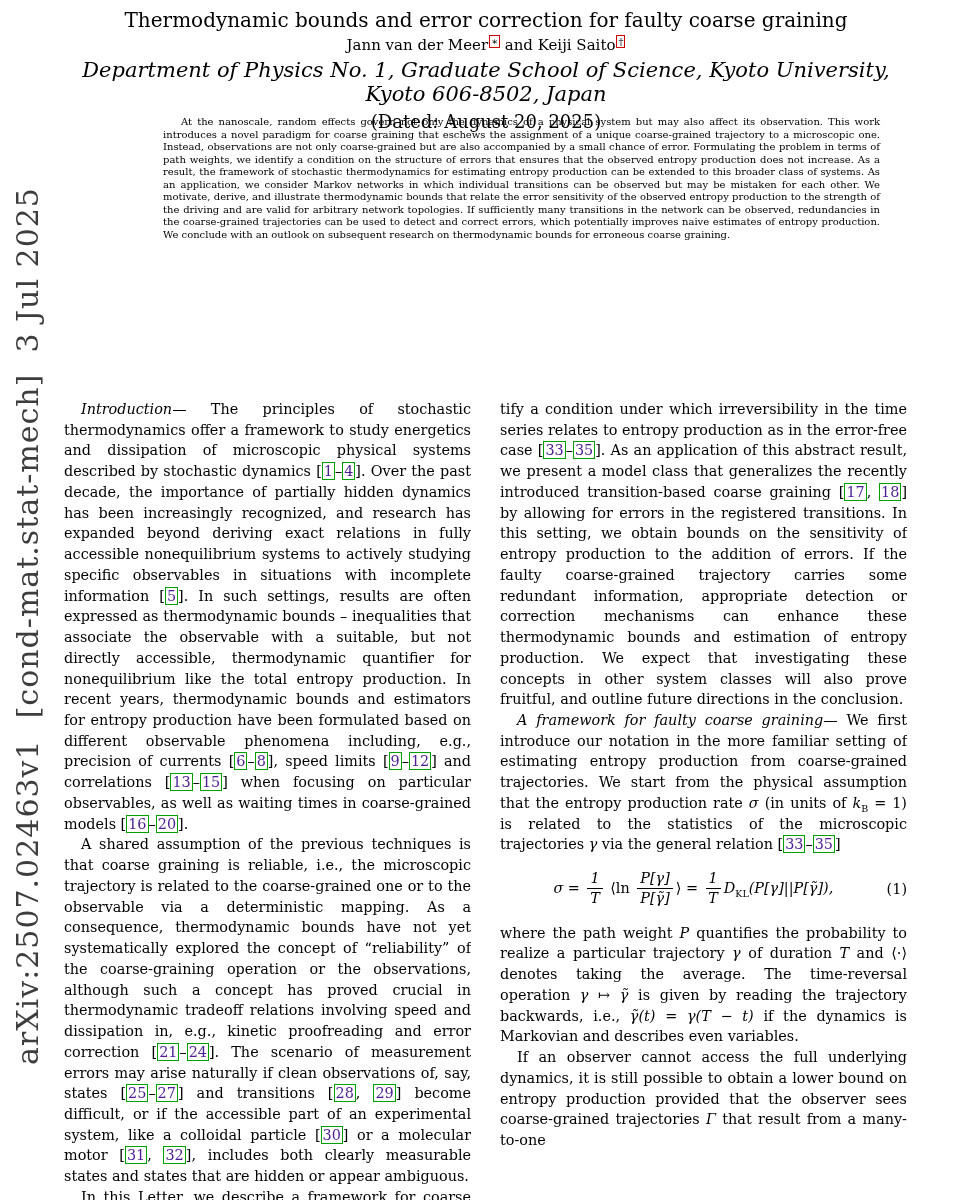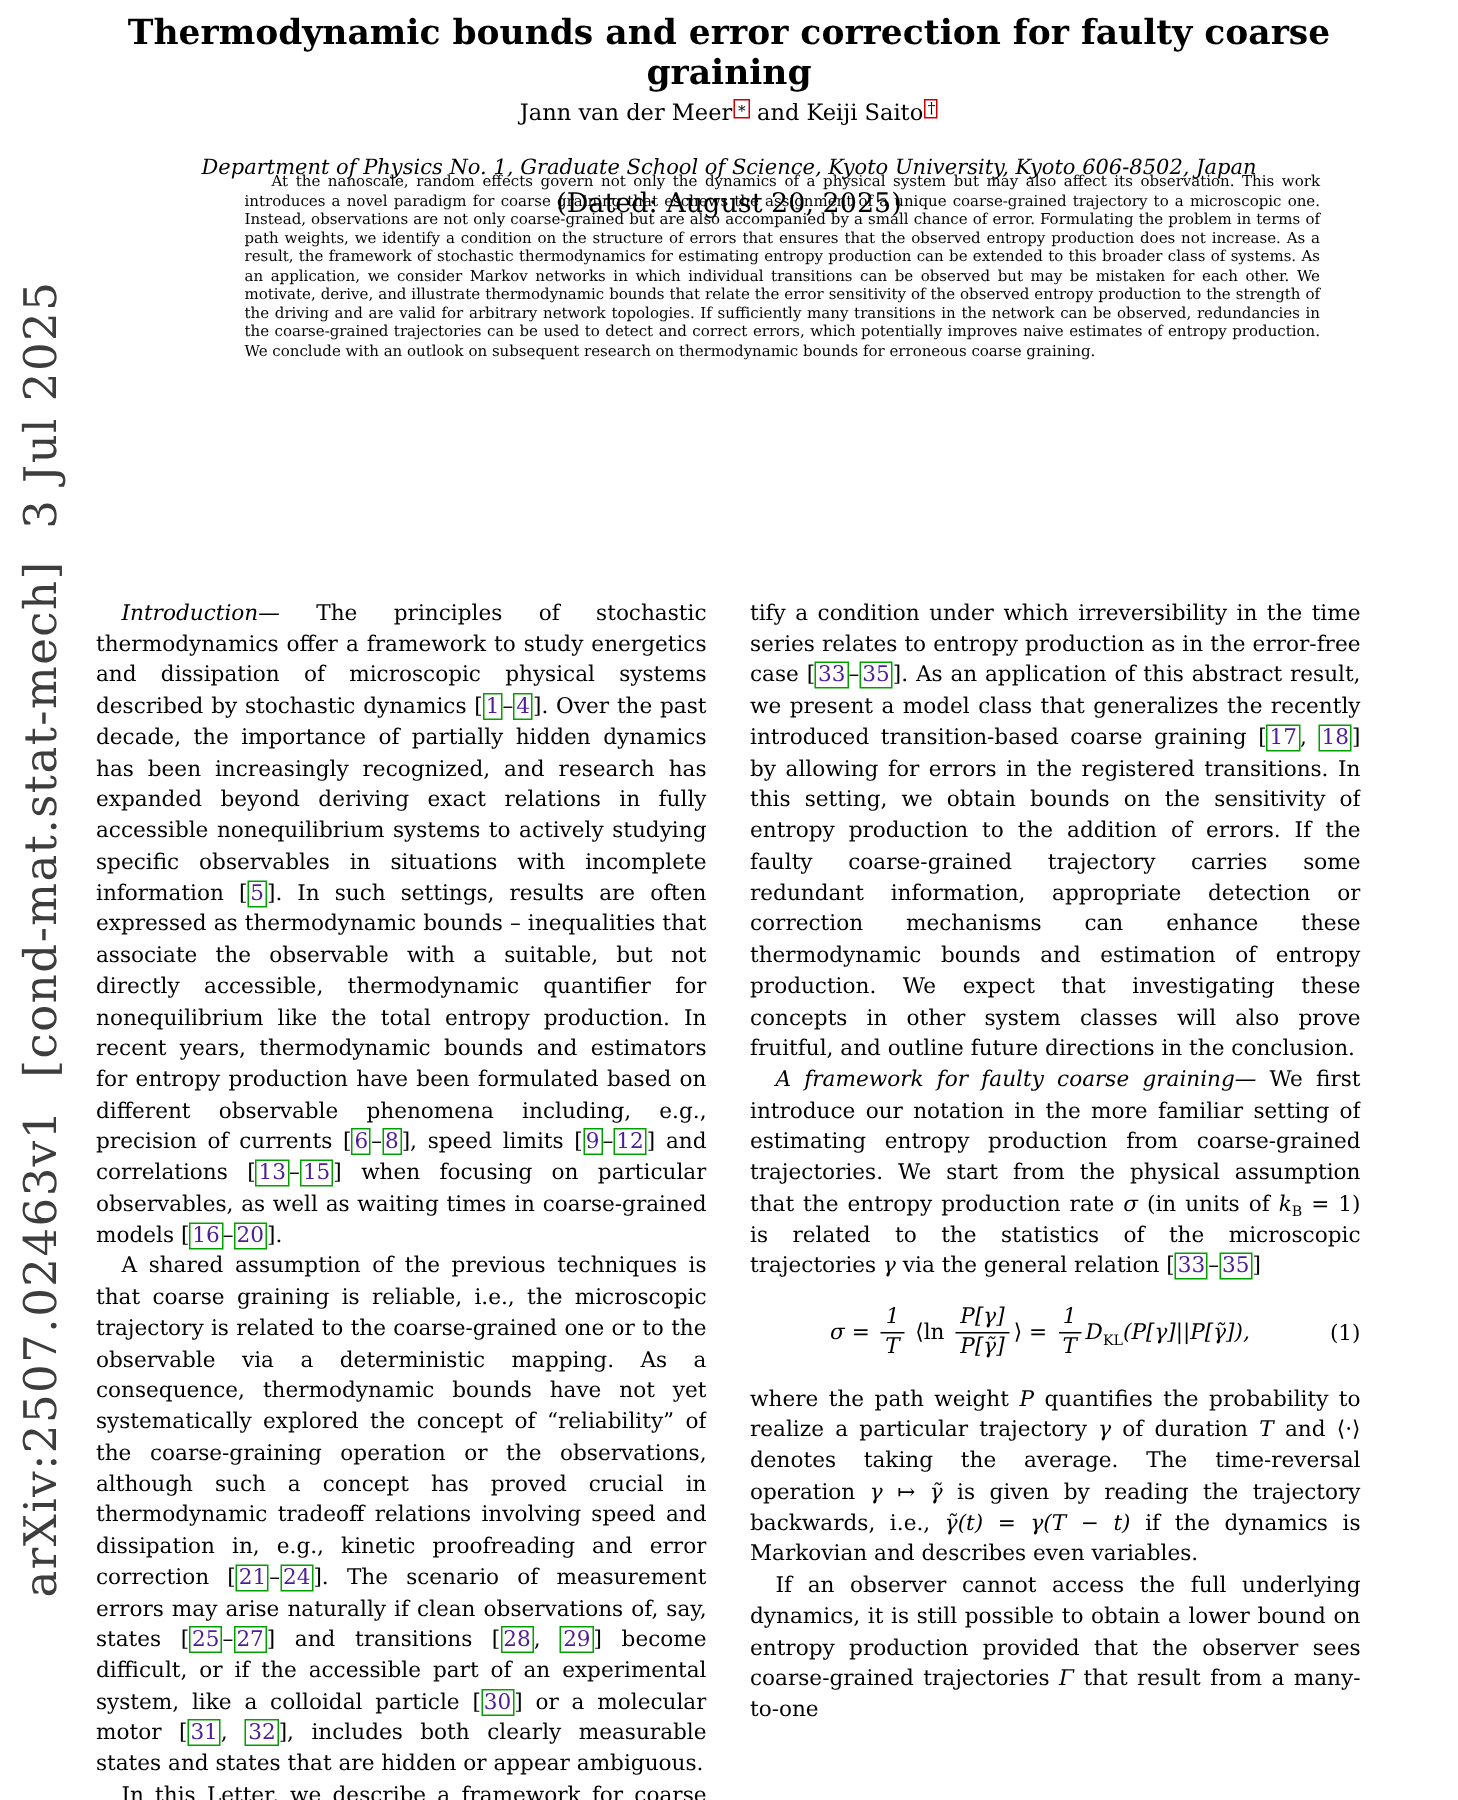--- a/index.html
+++ b/index.html
@@ -10,23 +10,23 @@
   }
   
   .arxiv-stamp {
     position:absolute; left:10px; top:1065px;
     transform:rotate(-90deg); transform-origin:0 0;
     font-size:30px; letter-spacing:1px; color:#3d3d3d;
     white-space:pre;
   }
   
   .header { position:absolute; top:0; left:64px; width:844px; text-align:center; }
-  .title  { font-size:23px; font-weight:bold; margin:8px 0 0 0; }
+  .title  { font-size:20px; font-weight:normal; margin:8px 0 0 0; }
   .authors { margin-top:4px; font-size:15px; }
-  .affiliation { margin-top:20px; font-size:14px; font-style:italic; }
+  .affiliation { margin-top:4px; font-size:21px; font-style:italic; }
   .date-line { margin-top:5px; font-size:18px; }
   
   .abstract {
     position:absolute; top:116px; left:163px; width:717px;
     font-size:10px; line-height:1.25; text-align:justify; text-indent:18px;
     hyphens:auto;
   }
   
   .col {
     position:absolute; top:399px; height:801px; overflow:hidden;

